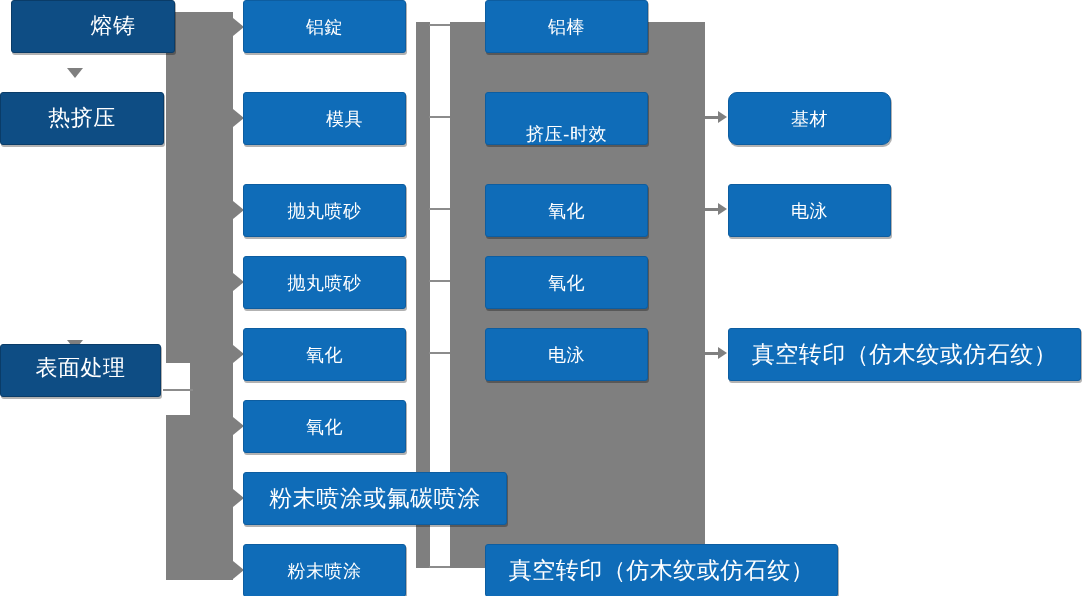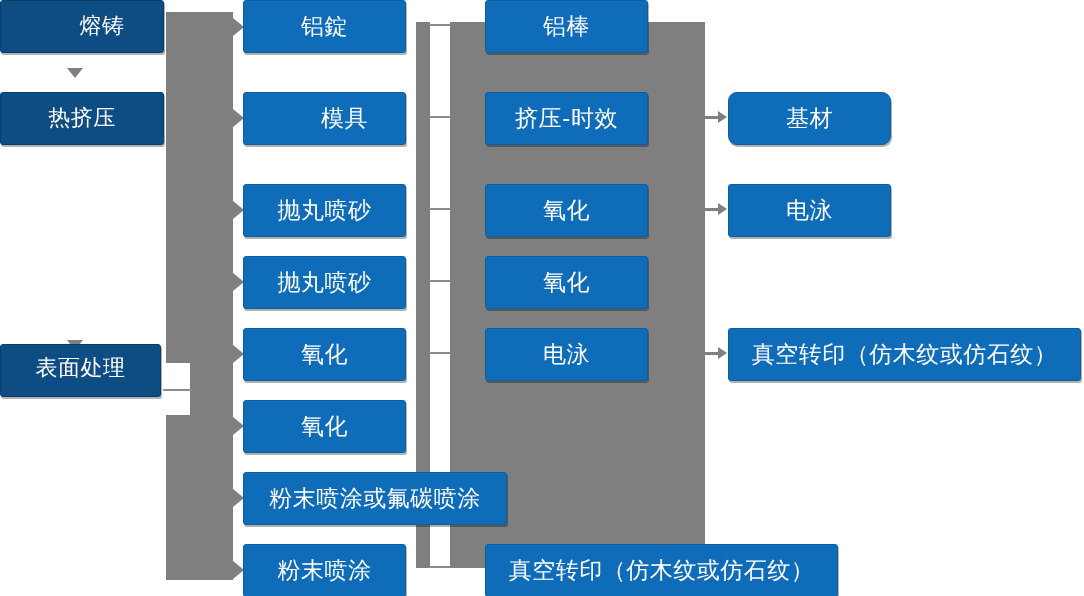--- a/index.html
+++ b/index.html
@@ -56,21 +56,21 @@
     box-shadow:1px 2px 0 rgba(0,0,0,.30);
   }
   .node.dark{
     background:#0e4d84;
     border:1px solid #0a3c68;
     font-size:22px;
   }
   .node.light{
     background:#0f6cb8;
     border:1px solid #0d5da0;
-    font-size:23px;
+    font-size:18px;
   }
   .node.wide{font-size:23px;}
 </style>
 </head>
 <body>
 
 <div id="stage">
 
   <div class="band" style="left:166px;top:12px;width:67px;height:568px;"></div>
 
@@ -108,21 +108,21 @@
   </div>
   <div class="arrow" style="left:705px;top:203px;width:23px;">
     <span class="shaft"></span>
     <span class="head"></span>
   </div>
   <div class="arrow" style="left:705px;top:347px;width:23px;">
     <span class="shaft"></span>
     <span class="head"></span>
   </div>
 
-  <div class="node dark" style="left:0px;top:0px;width:164px;height:53px;padding-left:40px;">
+  <div class="node dark" style="left:11px;top:0px;width:164px;height:53px;padding-left:40px;">
     <span>熔铸</span>
   </div>
   <div class="node dark" style="left:0px;top:92px;width:164px;height:53px;">
     <span>热挤压</span>
   </div>
   <div class="node dark" style="left:0px;top:344px;width:161px;height:53px;font-family:Liberation Mono, monospace;">
     <span>表面处理</span>
   </div>
 
   <div class="node light" style="left:243px;top:0px;width:163px;height:53px;">
@@ -146,21 +146,21 @@
   <div class="node light" style="left:243px;top:544px;width:163px;height:53px;">
     <span>粉末喷涂</span>
   </div>
   <div class="node light wide" style="left:243px;top:472px;width:264px;height:53px;">
     <span>粉末喷涂或氟碳喷涂</span>
   </div>
 
   <div class="node light" style="left:485px;top:0px;width:163px;height:53px;">
     <span>铝棒</span>
   </div>
-  <div class="node light" style="left:485px;top:92px;width:163px;height:53px;">
+  <div class="node light" style="left:485px;top:92px;width:163px;height:53px;align-items:flex-end;">
     <span>挤压-时效</span>
   </div>
   <div class="node light" style="left:485px;top:184px;width:163px;height:53px;">
     <span>氧化</span>
   </div>
   <div class="node light" style="left:485px;top:256px;width:163px;height:53px;">
     <span>氧化</span>
   </div>
   <div class="node light" style="left:485px;top:328px;width:163px;height:53px;">
     <span>电泳</span>

